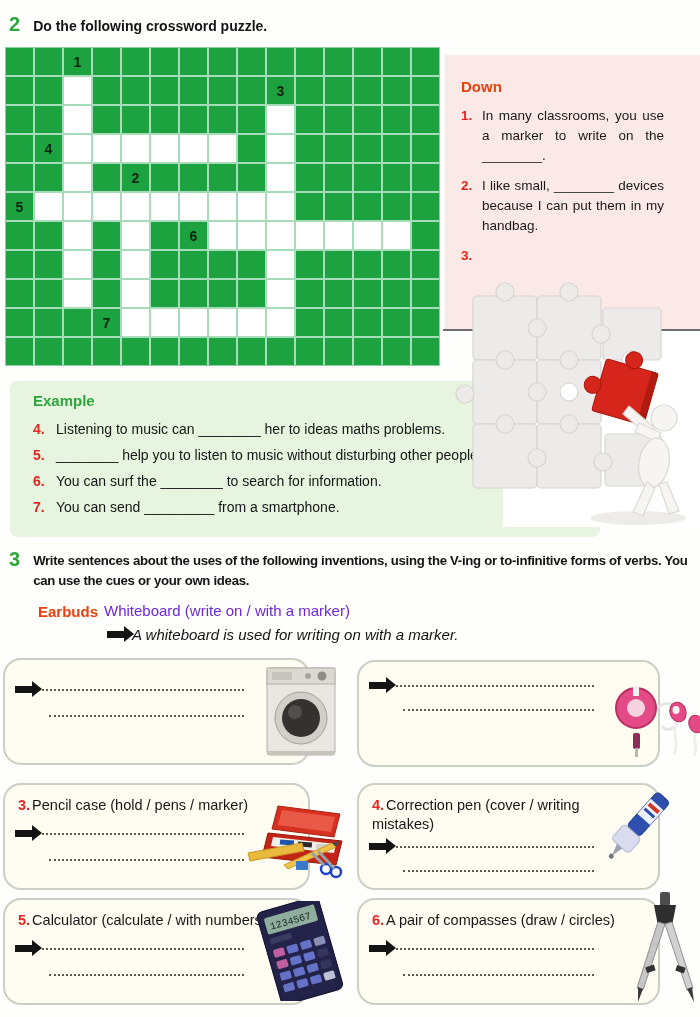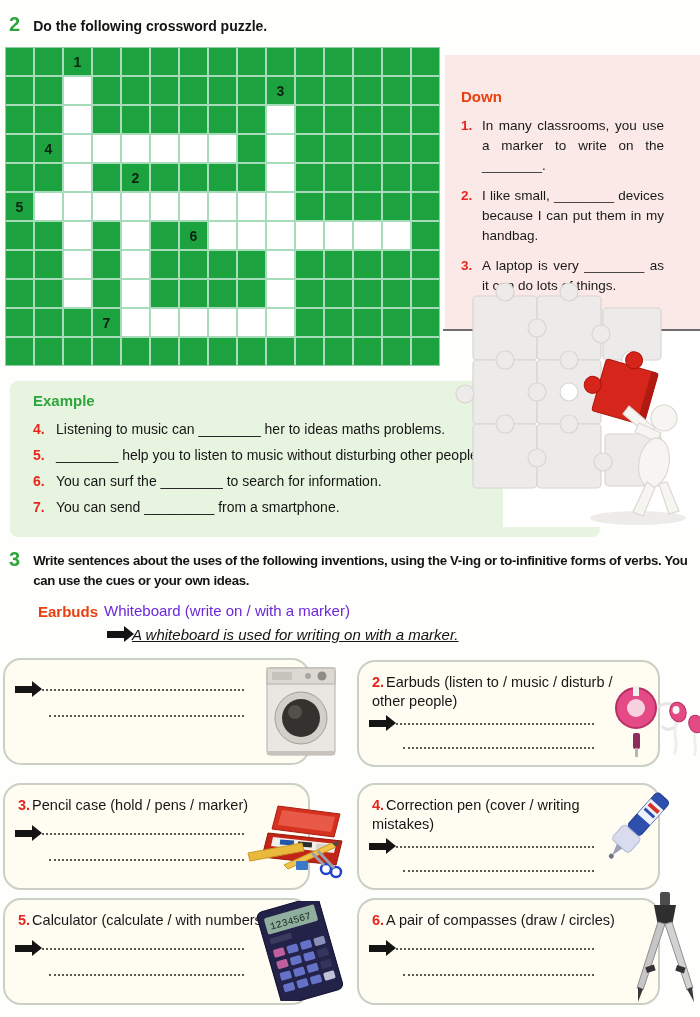--- a/index.html
+++ b/index.html
@@ -17,21 +17,21 @@
 
   
   #crossword { position:absolute; left:5px; top:47px; display:grid; gap:2px;
                background:#a6dcba; border:1px solid #8ccfa2; }
   .cw-cell { position:relative; }
   .cw-num { position:absolute; top:50%; left:50%; transform:translate(-50%,-50%);
             font-weight:bold; font-size:14px; color:#0e2412; }
 
   
   #down-panel { position:absolute; left:445px; top:55px; width:255px; height:275px;
-                background:#fae9e6; padding:33px 15px 0 16px; }
+                background:#fae9e6; padding:23px 15px 0 16px; }
   .panel-title { color:#e8400e; font-weight:bold; font-size:15px; margin-bottom:11px; }
   .clue { display:flex; margin-bottom:10px; }
   .clue-num { color:#e8251f; font-weight:bold; font-size:13.5px; line-height:20px; width:21px; flex:none; }
   #down-panel .clue-text { font-size:13.5px; line-height:20px; color:#1a1a1a; text-align:justify; width:182px; }
 
   
   #right-line { position:absolute; left:443px; top:329px; width:257px; height:2px; background:#6d6d6d; }
   #puzzle-white-bg { position:absolute; left:503px; top:331px; width:197px; height:196px; background:#ffffff; }
   #puzzle-art { position:absolute; left:453px; top:266px; width:247px; height:276px; }
 
@@ -40,21 +40,21 @@
                   background:#e7f4df; border-radius:8px; padding:11px 0 0 23px; }
   #across-panel .panel-title { color:#2ea53c; margin-bottom:8px; }
   #across-panel .clue { margin-bottom:1px; }
   #across-panel .clue-num { width:23px; font-size:14px; line-height:25px; }
   #across-panel .clue-text { font-size:14px; line-height:25px; color:#161616; width:450px; }
 
   
   #example-label { position:absolute; left:38px; top:603px; color:#e8400e; font-weight:bold; font-size:15px; }
   #example-prompt { position:absolute; left:104px; top:602px; font-size:15px; color:#6d28d9; }
   #example-answer-row { position:absolute; left:107px; top:626px; display:flex; align-items:center; }
-  #example-answer-row .answer-text { font-style:italic; font-size:15px; color:#141414; margin-left:8px;text-decoration:underline; }
+  #example-answer-row .answer-text { font-style:italic; font-size:15px; color:#141414; margin-left:8px; }
 
   
   .arrow { position:relative; display:inline-block; width:17px; height:7px; background:#141414; flex:none; }
   .arrow::after { content:""; position:absolute; right:-10px; top:-5px;
                   border-left:10px solid #141414; border-top:8.5px solid transparent;
                   border-bottom:8.5px solid transparent; }
 
   
   .item-box { position:absolute; width:307px; height:107px; background:#fffcf2;
               border:2px solid #cbd0c4; border-radius:18px; padding:11px 12px 0 13px; }
@@ -269,21 +269,20 @@
     <div class="clue">
       <span class="clue-num">1.</span>
       <span class="clue-text">In many classrooms, you use a marker to write on the ________.</span>
     </div>
     <div class="clue">
       <span class="clue-num">2.</span>
       <span class="clue-text">I like small, ________ devices because I can put them in my handbag.</span>
     </div>
     <div class="clue">
       <span class="clue-num">3.</span>
-      <span class="clue-text">A laptop is very ________ as it can do lots of things.</span>
     </div>
   </div>
 
   <div id="across-panel">
     <div class="panel-title">Example</div>
     <div class="clue">
       <span class="clue-num">4.</span>
       <span class="clue-text">Listening to music can ________ her to ideas maths problems.</span>
     </div>
     <div class="clue">
@@ -377,21 +376,20 @@
         <circle cx="44" cy="15" r="3" fill="#a8a5a0"></circle>
         <circle cx="37" cy="57" r="26" fill="#d2cfc9" stroke="#a3a09a"></circle>
         <circle cx="37" cy="57" r="19" fill="#33322f"></circle>
         <circle cx="31" cy="51" r="7" fill="#5a5852" opacity="0.8"></circle>
         <rect x="3" y="90" width="68" height="4" fill="#c6c3bd"></rect>
       </svg>
     </div>
   </div>
 
   <div class="item-box right two-line" style="left:357px; top:660px;">
-    <div class="item-text"><span class="item-num">2.</span><span>Earbuds (listen to / music / disturb / other people)</span></div>
     <div class="answer-row">
       <span class="arrow"></span>
       <span class="dotted"></span>
     </div>
     <div class="answer-row2">
       <span class="dotted"></span>
     </div>
     <div class="item-img" style="right:-44px; top:20px;">
       <svg width="92" height="80" viewBox="0 0 92 80">
         <path d="M44,28 C58,16 72,22 68,38 C66,48 56,50 52,44" fill="none" stroke="#e8e6e4" stroke-width="3"></path>

